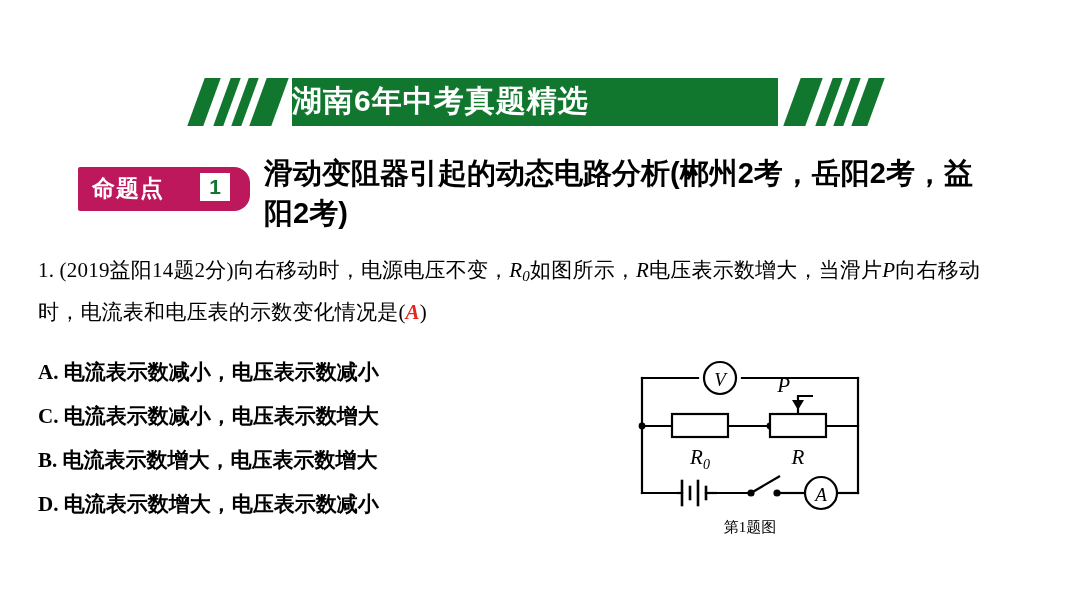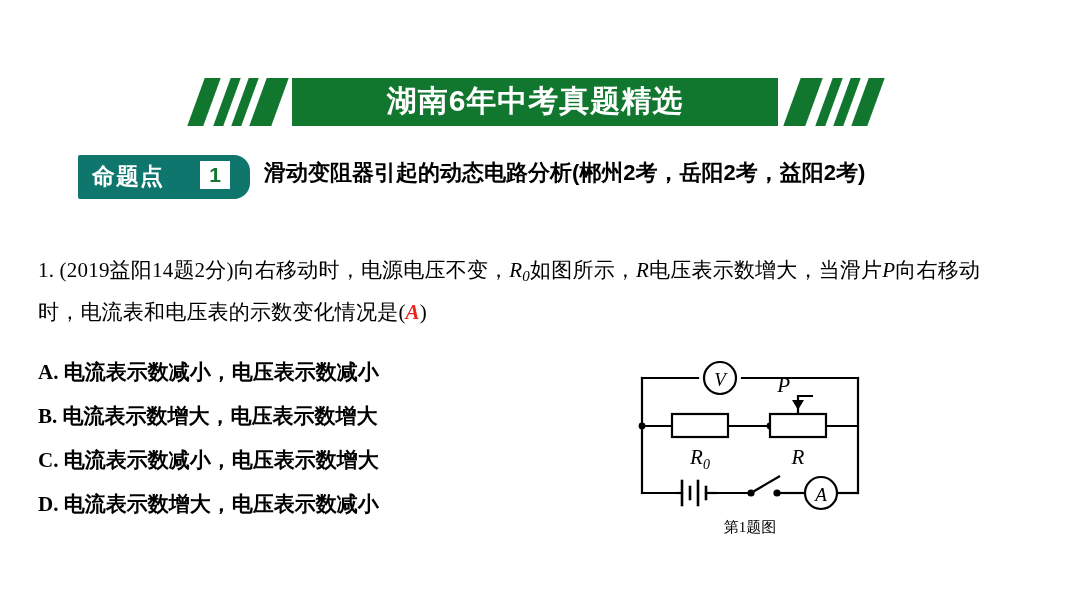--- a/index.html
+++ b/index.html
@@ -32,21 +32,20 @@
     height: 48px;
     background: #11772f;
   }
   .banner-title {
     position: absolute;
     left: 0;
     top: 0;
     width: 486px;
     height: 48px;
     line-height: 46px;
-    text-align: center;
     color: #ffffff;
     font-size: 30px;
     font-weight: bold;
     font-family: "Liberation Sans", sans-serif;
     letter-spacing: 1px;
   }
   .slab {
     position: absolute;
     top: 0;
     height: 48px;
@@ -64,24 +63,24 @@
   
   .topic-row {
     position: absolute;
     left: 78px;
     top: 155px;
     width: 930px;
   }
   .topic-badge {
     position: absolute;
     left: 0;
-    top: 0;
+    top: 12px;
     width: 172px;
     height: 44px;
-    background: #0f766e;
+    background: #be185d;
     border-radius: 2px 16px 16px 2px;
     box-sizing: border-box;
   }
   .topic-badge .label {
     position: absolute;
     left: 14px;
     top: 6px;
     color: #ffffff;
     font-size: 23px;
     font-weight: bold;
@@ -100,21 +99,21 @@
     font-weight: bold;
     text-align: center;
     line-height: 28px;
     font-family: "Liberation Sans", sans-serif;
   }
   .topic-text {
     position: absolute;
     left: 186px;
     top: -2px;
     width: 720px;
-    font-size: 22px;
+    font-size: 29px;
     line-height: 40px;
     font-family: "Liberation Sans", sans-serif;
     font-weight: bold;
     color: #000;
   }
 
   
   .stem {
     position: absolute;
     left: 38px;
@@ -189,22 +188,22 @@
   <div class="topic-text">滑动变阻器引起的动态电路分析(郴州2考，岳阳2考，益阳2考)</div>
 </div>
 
 <div class="stem">
   <span>1.</span>
   <span>(2019益阳14题2分)</span><span>向右移动时，电源电压不变，</span><span class="vi">R</span><span class="sub">0</span><span>如图所示，</span><span class="vi">R</span><span>电压表示数增大，当滑片</span><span class="vi">P</span><span>向右移动时，电流表和电压表的示数变化情况是(</span><span class="answer">A</span><span>)</span>
 </div>
 
 <div class="options">
   <div class="option">A. 电流表示数减小，电压表示数减小</div>
+  <div class="option">C. 电流表示数减小，电压表示数增大</div>
   <div class="option">B. 电流表示数增大，电压表示数增大</div>
-  <div class="option">C. 电流表示数减小，电压表示数增大</div>
   <div class="option">D. 电流表示数增大，电压表示数减小</div>
 </div>
 
 <div class="figure">
   <svg width="260" height="195" viewBox="0 0 260 195">
     <g fill="none" stroke="#000" stroke-width="2.2" stroke-linecap="square">
 
       <path d="M22,30 L22,145"></path>
 
       <path d="M22,30 L78,30"></path>

